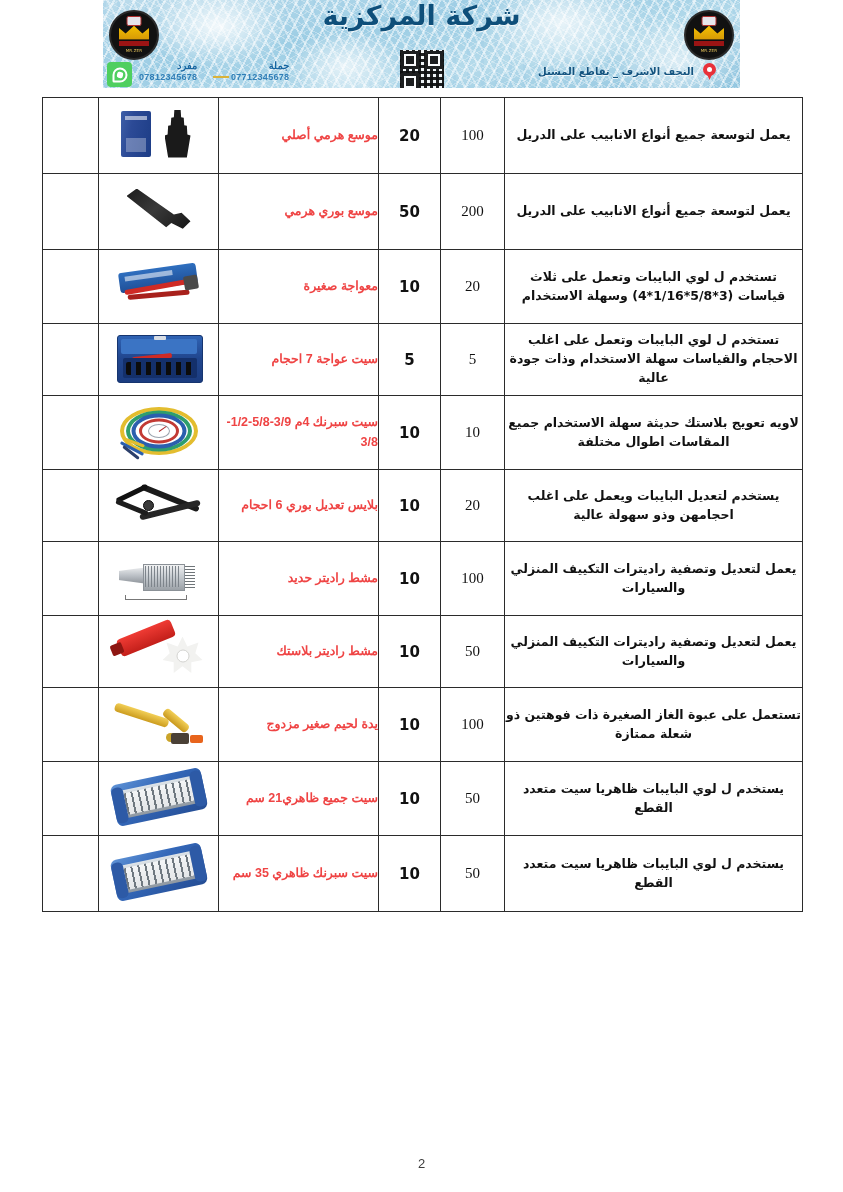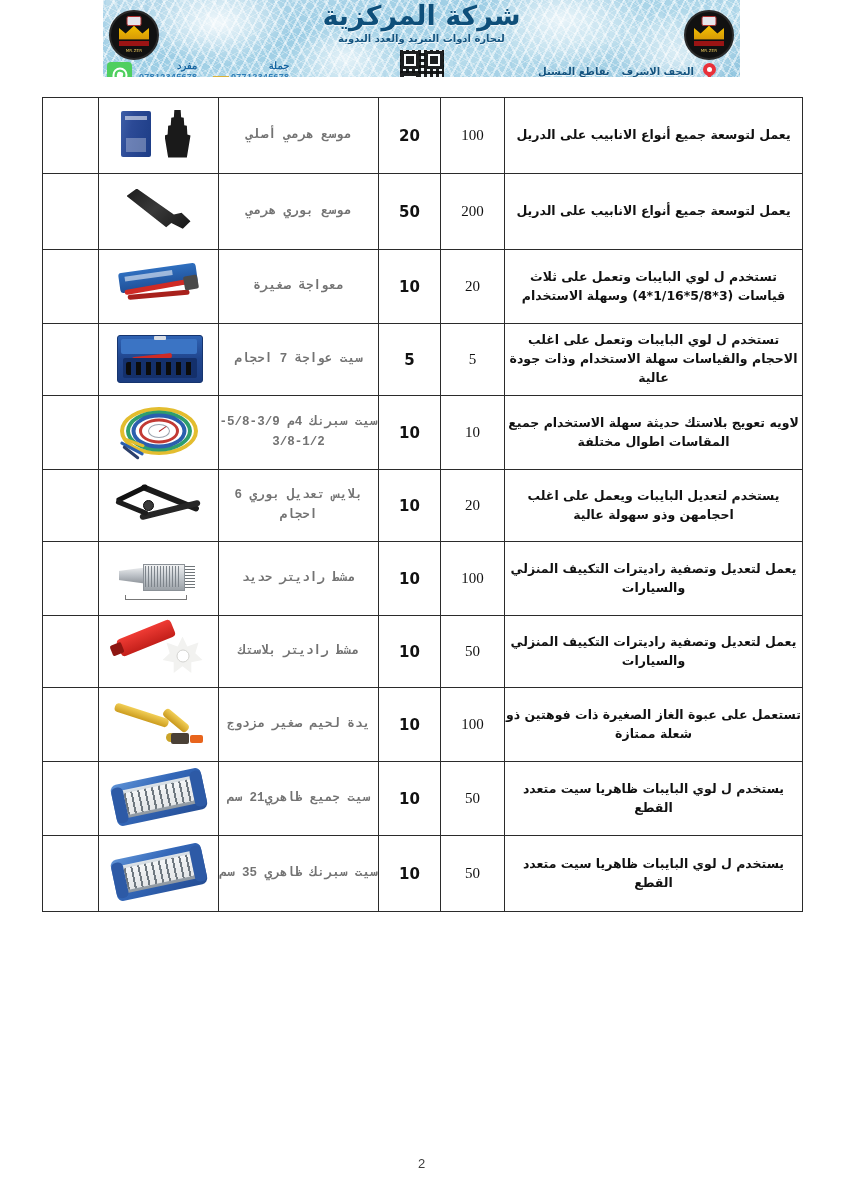--- a/index.html
+++ b/index.html
@@ -15,21 +15,21 @@
     font-family: "Liberation Serif", "DejaVu Serif", serif;
     overflow: hidden;
   }
 
   
   .header-banner {
     position: absolute;
     left: 103px;
     top: 0px;
     width: 637px;
-    height: 77px;
+    height: 88px;
     overflow: hidden;
     background:
       radial-gradient(ellipse 120px 70px at 18% 30%, rgba(255,255,255,0.85) 0%, rgba(255,255,255,0) 60%),
       radial-gradient(ellipse 90px 60px at 38% 75%, rgba(255,255,255,0.7) 0%, rgba(255,255,255,0) 62%),
       radial-gradient(ellipse 140px 80px at 72% 25%, rgba(255,255,255,0.75) 0%, rgba(255,255,255,0) 60%),
       radial-gradient(ellipse 100px 70px at 90% 70%, rgba(255,255,255,0.6) 0%, rgba(255,255,255,0) 62%),
       repeating-linear-gradient(118deg, rgba(255,255,255,0.50) 0px, rgba(255,255,255,0.50) 2px, rgba(255,255,255,0) 2px, rgba(255,255,255,0) 9px),
       repeating-linear-gradient(62deg, rgba(255,255,255,0.38) 0px, rgba(255,255,255,0.38) 2px, rgba(255,255,255,0) 2px, rgba(255,255,255,0) 11px),
       repeating-linear-gradient(90deg, rgba(160,205,230,0.35) 0px, rgba(160,205,230,0.35) 3px, rgba(255,255,255,0) 3px, rgba(255,255,255,0) 14px),
       linear-gradient(170deg, #bcdcec 0%, #9ccde4 38%, #b6dbeb 66%, #8fc4de 100%);
@@ -299,25 +299,25 @@
   }
   .cell-qty {
     font-family: "DejaVu Sans", sans-serif;
     font-size: 15px;
     font-weight: 700;
     color: #111111;
     text-align: center;
     direction: ltr;
   }
   .cell-name {
-    font-family: Liberation Mono, monospace;
+    font-family: Liberation Sans, sans-serif;
     font-size: 12.5px;
     font-weight: 700;
-    color: #737373;
-    text-align: center;
+    color: #ef4444;
+    text-align: right;
     line-height: 1.55;
     padding: 4px 6px;
     direction: rtl;
   }
   .cell-img {
     text-align: center;
     padding: 3px;
   }
   .cell-num {
     background: #1f3864;
@@ -646,21 +646,20 @@
     color: #3c3c3c;
   }
 </style>
 </head>
 <body>
 
 <div class="header-banner">
   <div class="frost-overlay"></div>
 
   <div class="brand-title">شركة المركزية</div>
-  <div class="brand-subtitle">لتجارة ادوات التبريد والعدد اليدوية</div>
 
   <div class="logo-badge logo-left">
     <div class="logo-gem"></div>
     <div class="logo-crown"></div>
     <div class="logo-strip"></div>
     <div class="logo-tag">MR.ZER</div>
   </div>
 
   <div class="logo-badge logo-right">
     <div class="logo-gem"></div>

